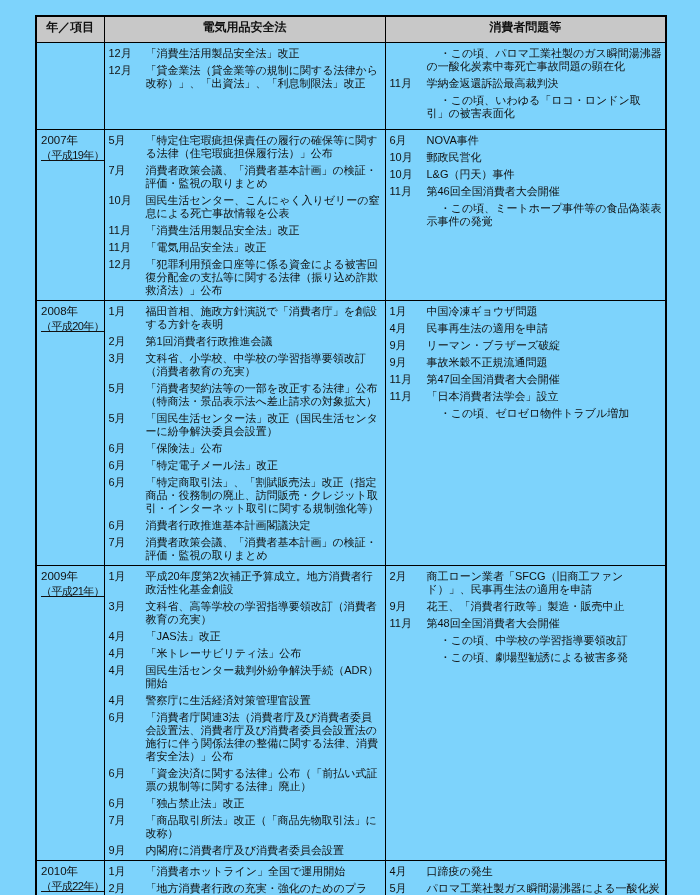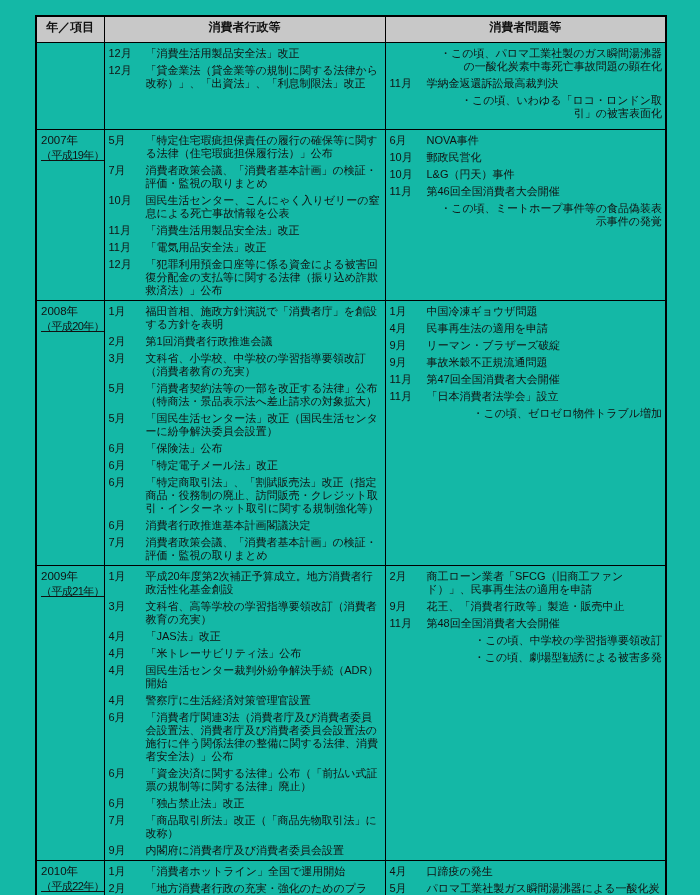--- a/index.html
+++ b/index.html
@@ -1,19 +1,19 @@
 <!DOCTYPE html>
 <html><head>
 <meta charset="utf-8">
 <style>
   html,body { margin:0; padding:0; background:#ffffff; }
   .page {
     position:relative;
     width:700px; height:895px;
-    background:#14b8a6;
+    background:#7dd3fc;
     font-family:"Liberation Sans","DejaVu Sans",sans-serif;
     color:#111111;
     overflow:hidden;
   }
   table.doc {
     position:absolute; left:35px; top:15px;
     width:630px;
     border-collapse:collapse;
     table-layout:fixed;
     border:2px solid #000;
@@ -56,36 +56,36 @@
   .entry:first-child { margin-top:1px; }
   .entry .month {
     flex:0 0 30px;
     text-align:left;
     white-space:nowrap;
   }
   .entry .etext {
     flex:1 1 auto;
     margin-left:7px;
   }
-  .entry.bullet .etext { text-indent:1.2em;text-align:right; }
+  .entry.bullet .etext { text-indent:1.2em; }
 </style>
 </head>
 <body>
 
 <div class="page">
   <table class="doc">
     <colgroup>
       <col class="c-year">
       <col class="c-admin">
       <col class="c-issue">
     </colgroup>
     <thead>
       <tr>
         <th>年／項目</th>
-        <th>消費者行政等</th>
+        <th>電気用品安全法</th>
         <th>消費者問題等</th>
       </tr>
     </thead>
     <tbody>
   <tr>
     <td class="year-cell">
       <div class="year"></div>
       <div class="era"></div>
     </td>
     <td>

